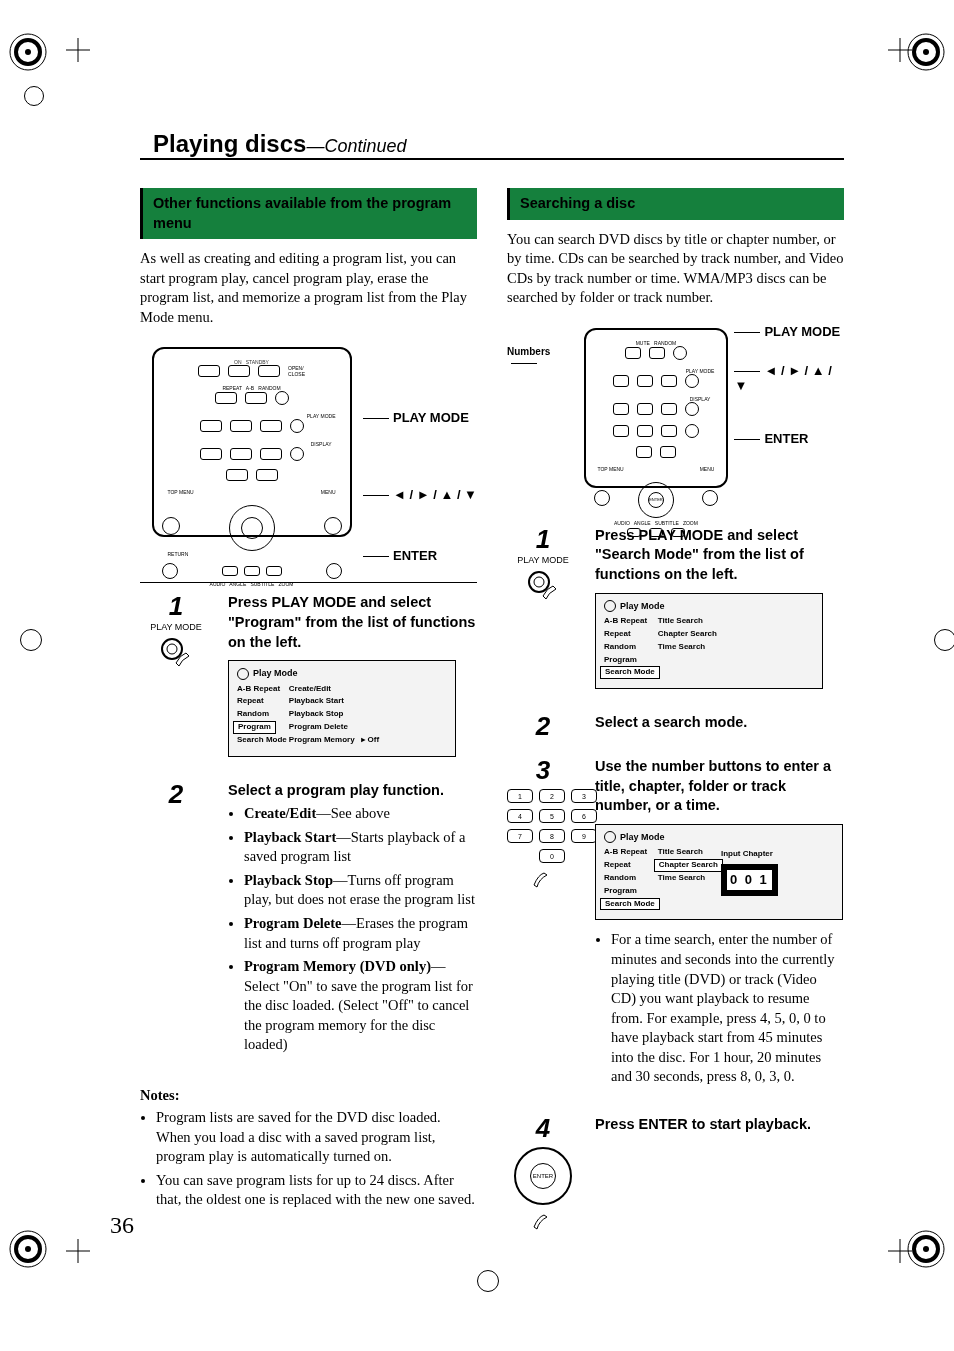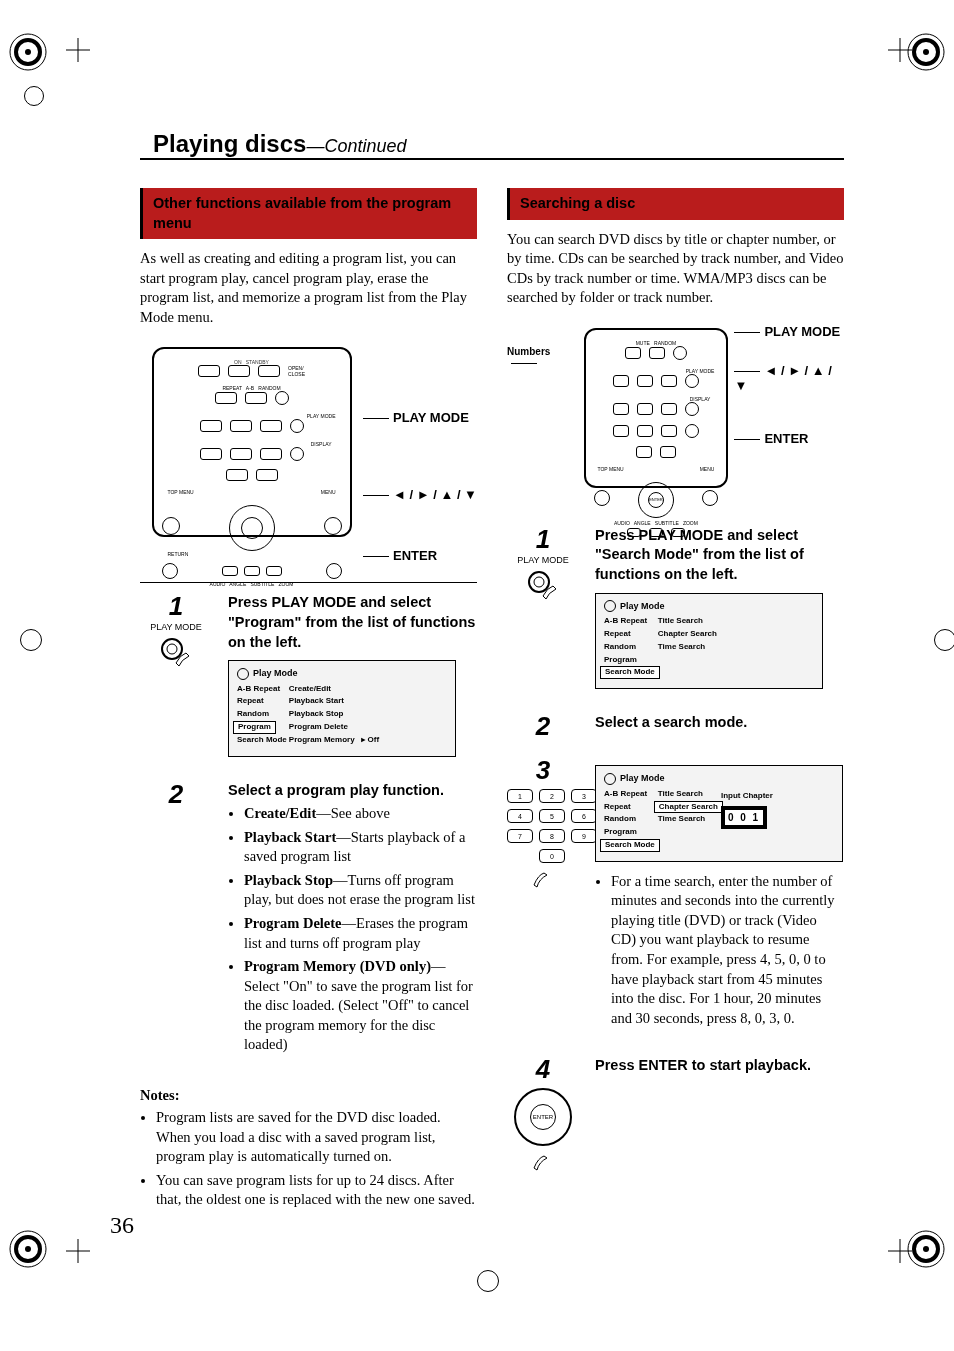--- a/index.html
+++ b/index.html
@@ -35,21 +35,21 @@
   }
   .columns {
     display: flex;
     gap: 30px;
   }
   .col {
     flex: 1;
     min-width: 0;
   }
   .subhead-bar {
-    background: #b91c1c;
+    background: #15803d;
     font-family: Arial, Helvetica, sans-serif;
     font-weight: bold;
     font-size: 14.5px;
     padding: 6px 8px 6px 10px;
     border-left: 3px solid #000;
     line-height: 1.35;
     margin-bottom: 10px;
   }
   p.body {
     font-size: 14.5px;
@@ -172,22 +172,22 @@
     display:flex;
     gap:2px;
   }
   .osd-col { display:flex;flex-direction:column;gap:2px; }
   .osd-col div { white-space: nowrap; }
   .osd-hl {
     background:#fff;border:1px solid #000;padding:0px 4px;margin:-1px -4px;
     width: fit-content;
   }
   .osd-inputbox {
-    background:#fff;border:4px solid #000000;padding:1px 3px;
-    font-size:10px;letter-spacing:2px;white-space:nowrap;
+    background:#fff;border:6px solid #000000;padding:1px 3px;
+    font-size:13px;letter-spacing:2px;white-space:nowrap;
     width: fit-content;
   }
   ul.bullets {
     margin: 4px 0 0 0;
     padding-left: 16px;
   }
   ul.bullets li {
     margin-bottom: 4px;
   }
   .notes-head {
@@ -601,20 +601,21 @@
                 <div class="key">9</div>
                 <div class="key zero">0</div>
               </div>
             <div class="hand-svg">
               <svg width="30" height="24" viewBox="0 0 30 24">
                   <path d="M6 18 q4 -10 10 -12 l3 2 q-8 4 -10 12 z" fill="none" stroke="#000" stroke-width="1"></path>
                 </svg>
             </div>
           </div>
           <div class="stepbody">
+            <div class="lead">Use the number buttons to enter a title, chapter, folder or track number, or a time.</div>
             <div class="osd" style="width:230px">
               <div class="osd-title">Play Mode</div>
               <div class="osd-row">
                 <div class="osd-col" id="right-s3-osd-l">
                     <div>A-B Repeat</div>
                     <div>Repeat</div>
                     <div>Random</div>
                     <div>Program</div>
                     <div class="osd-hl">Search Mode</div>
                   </div>

